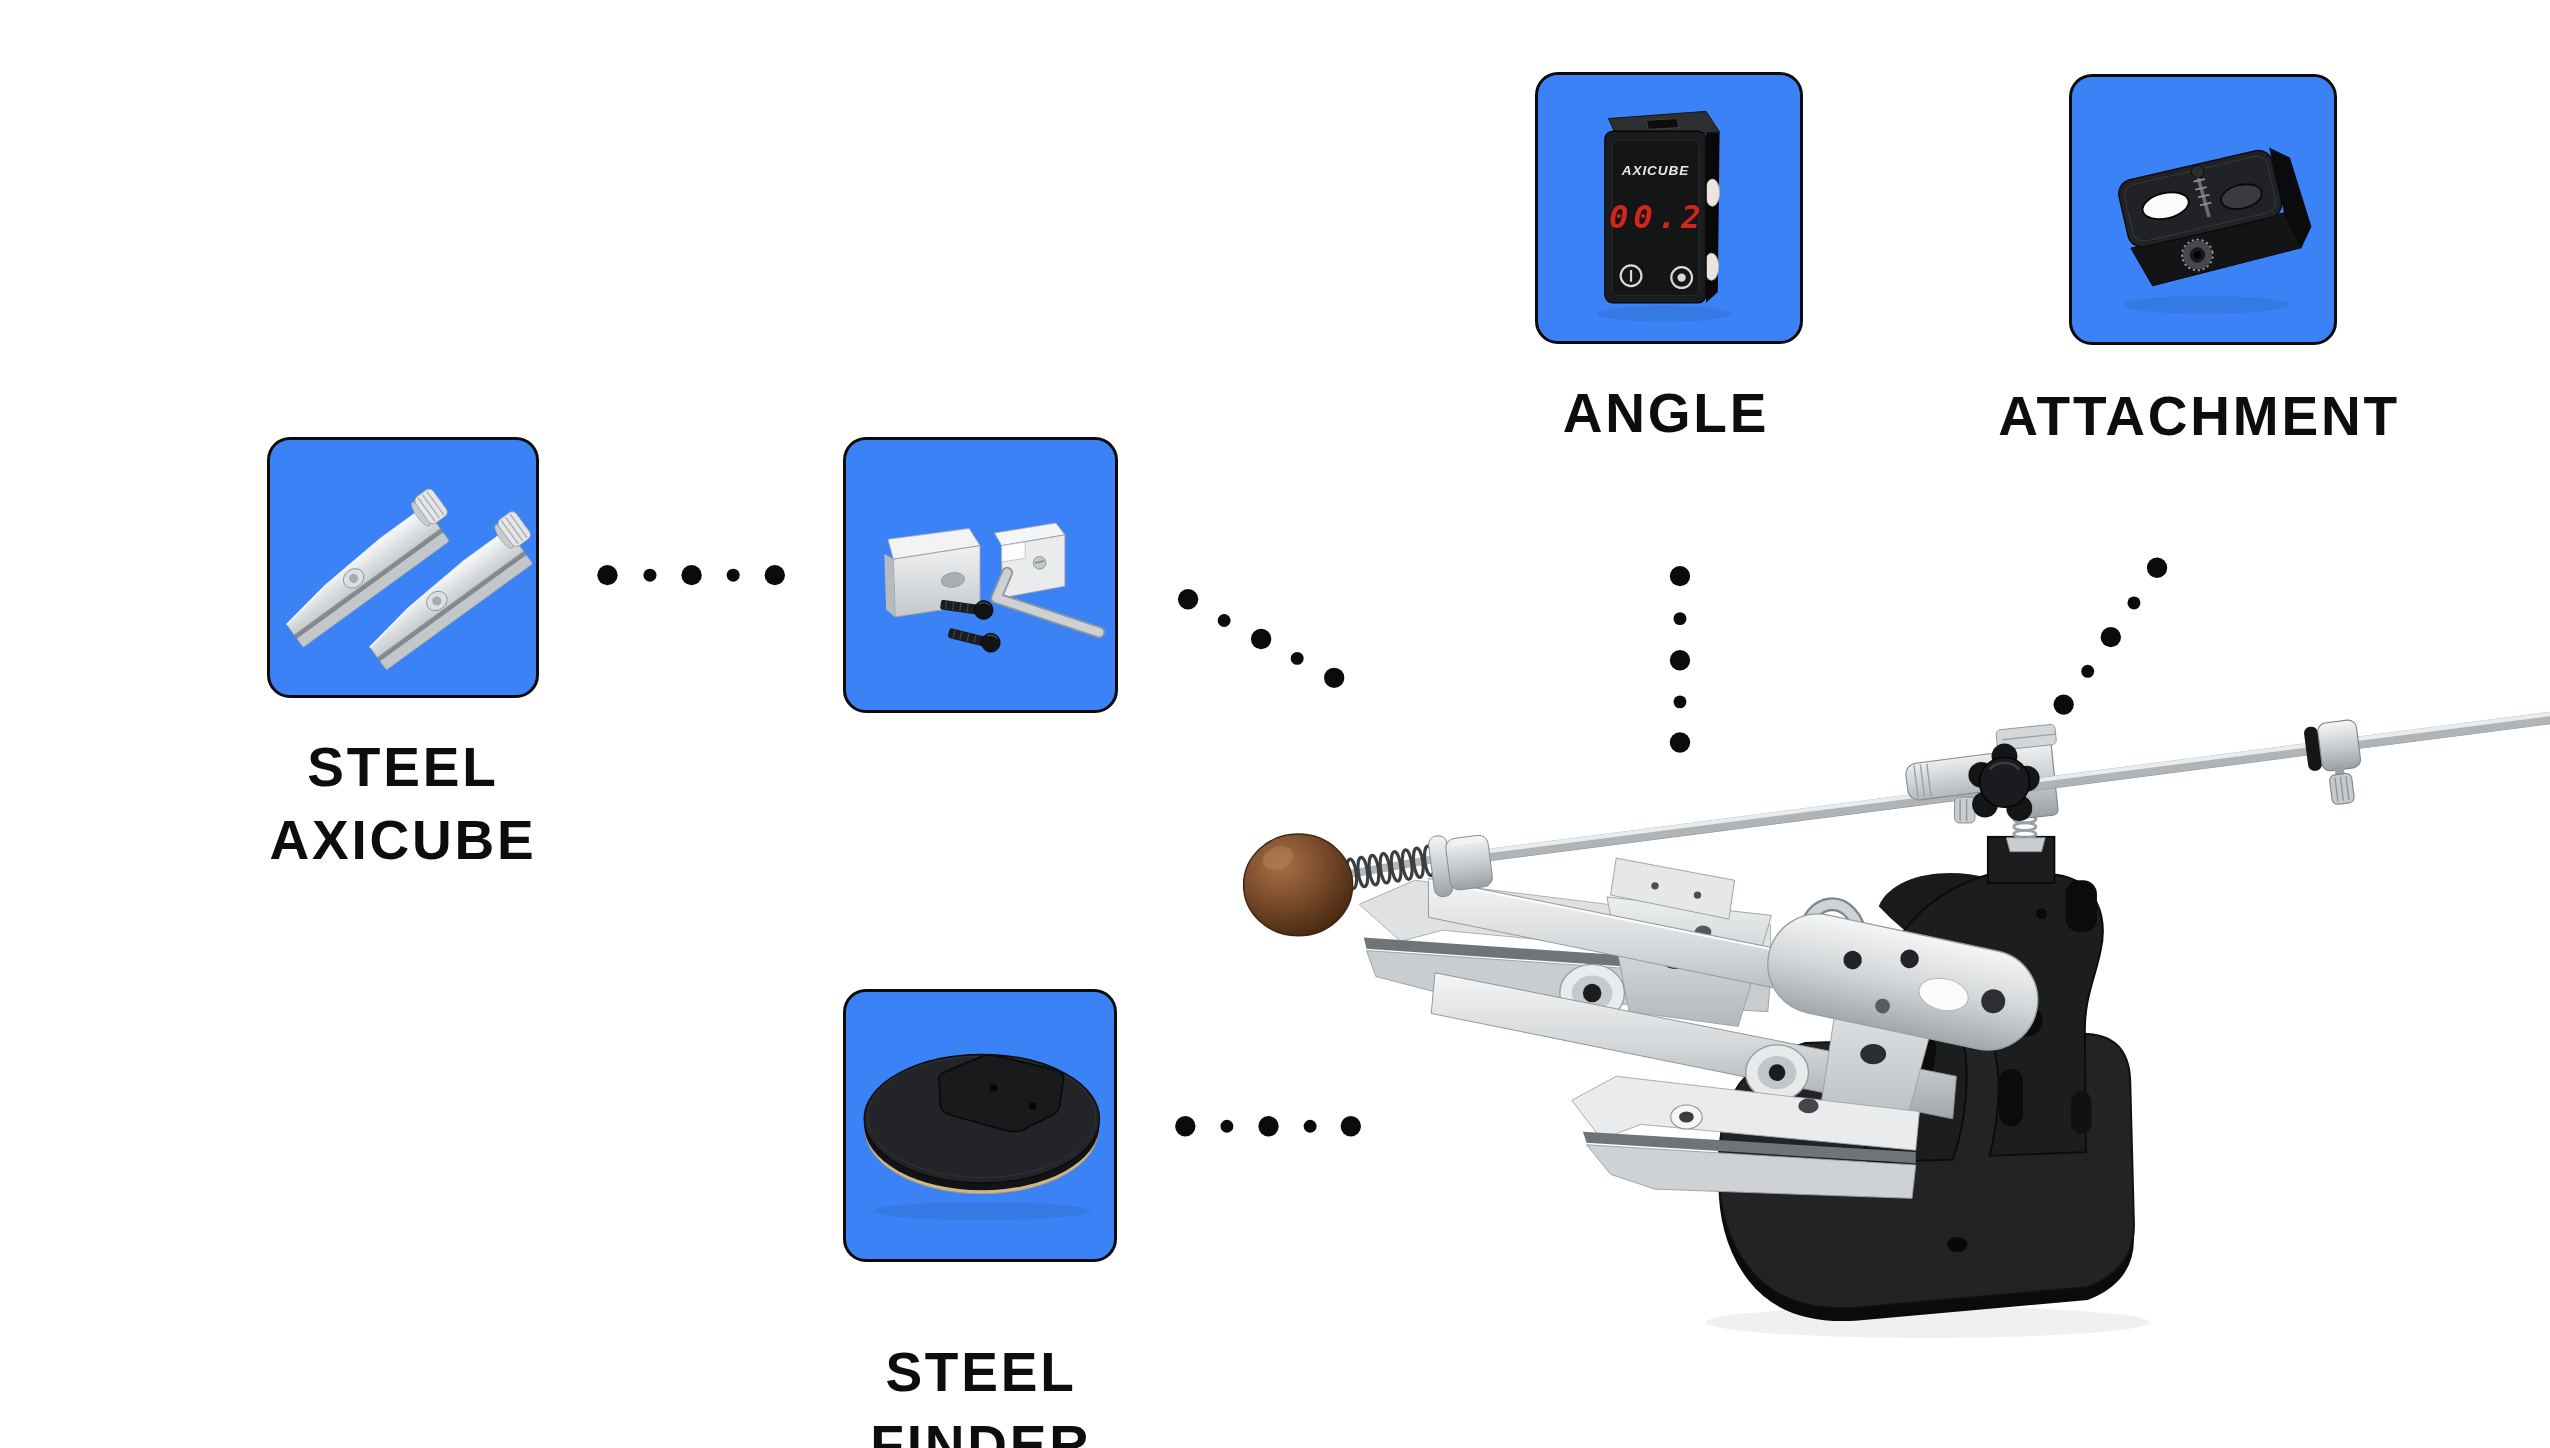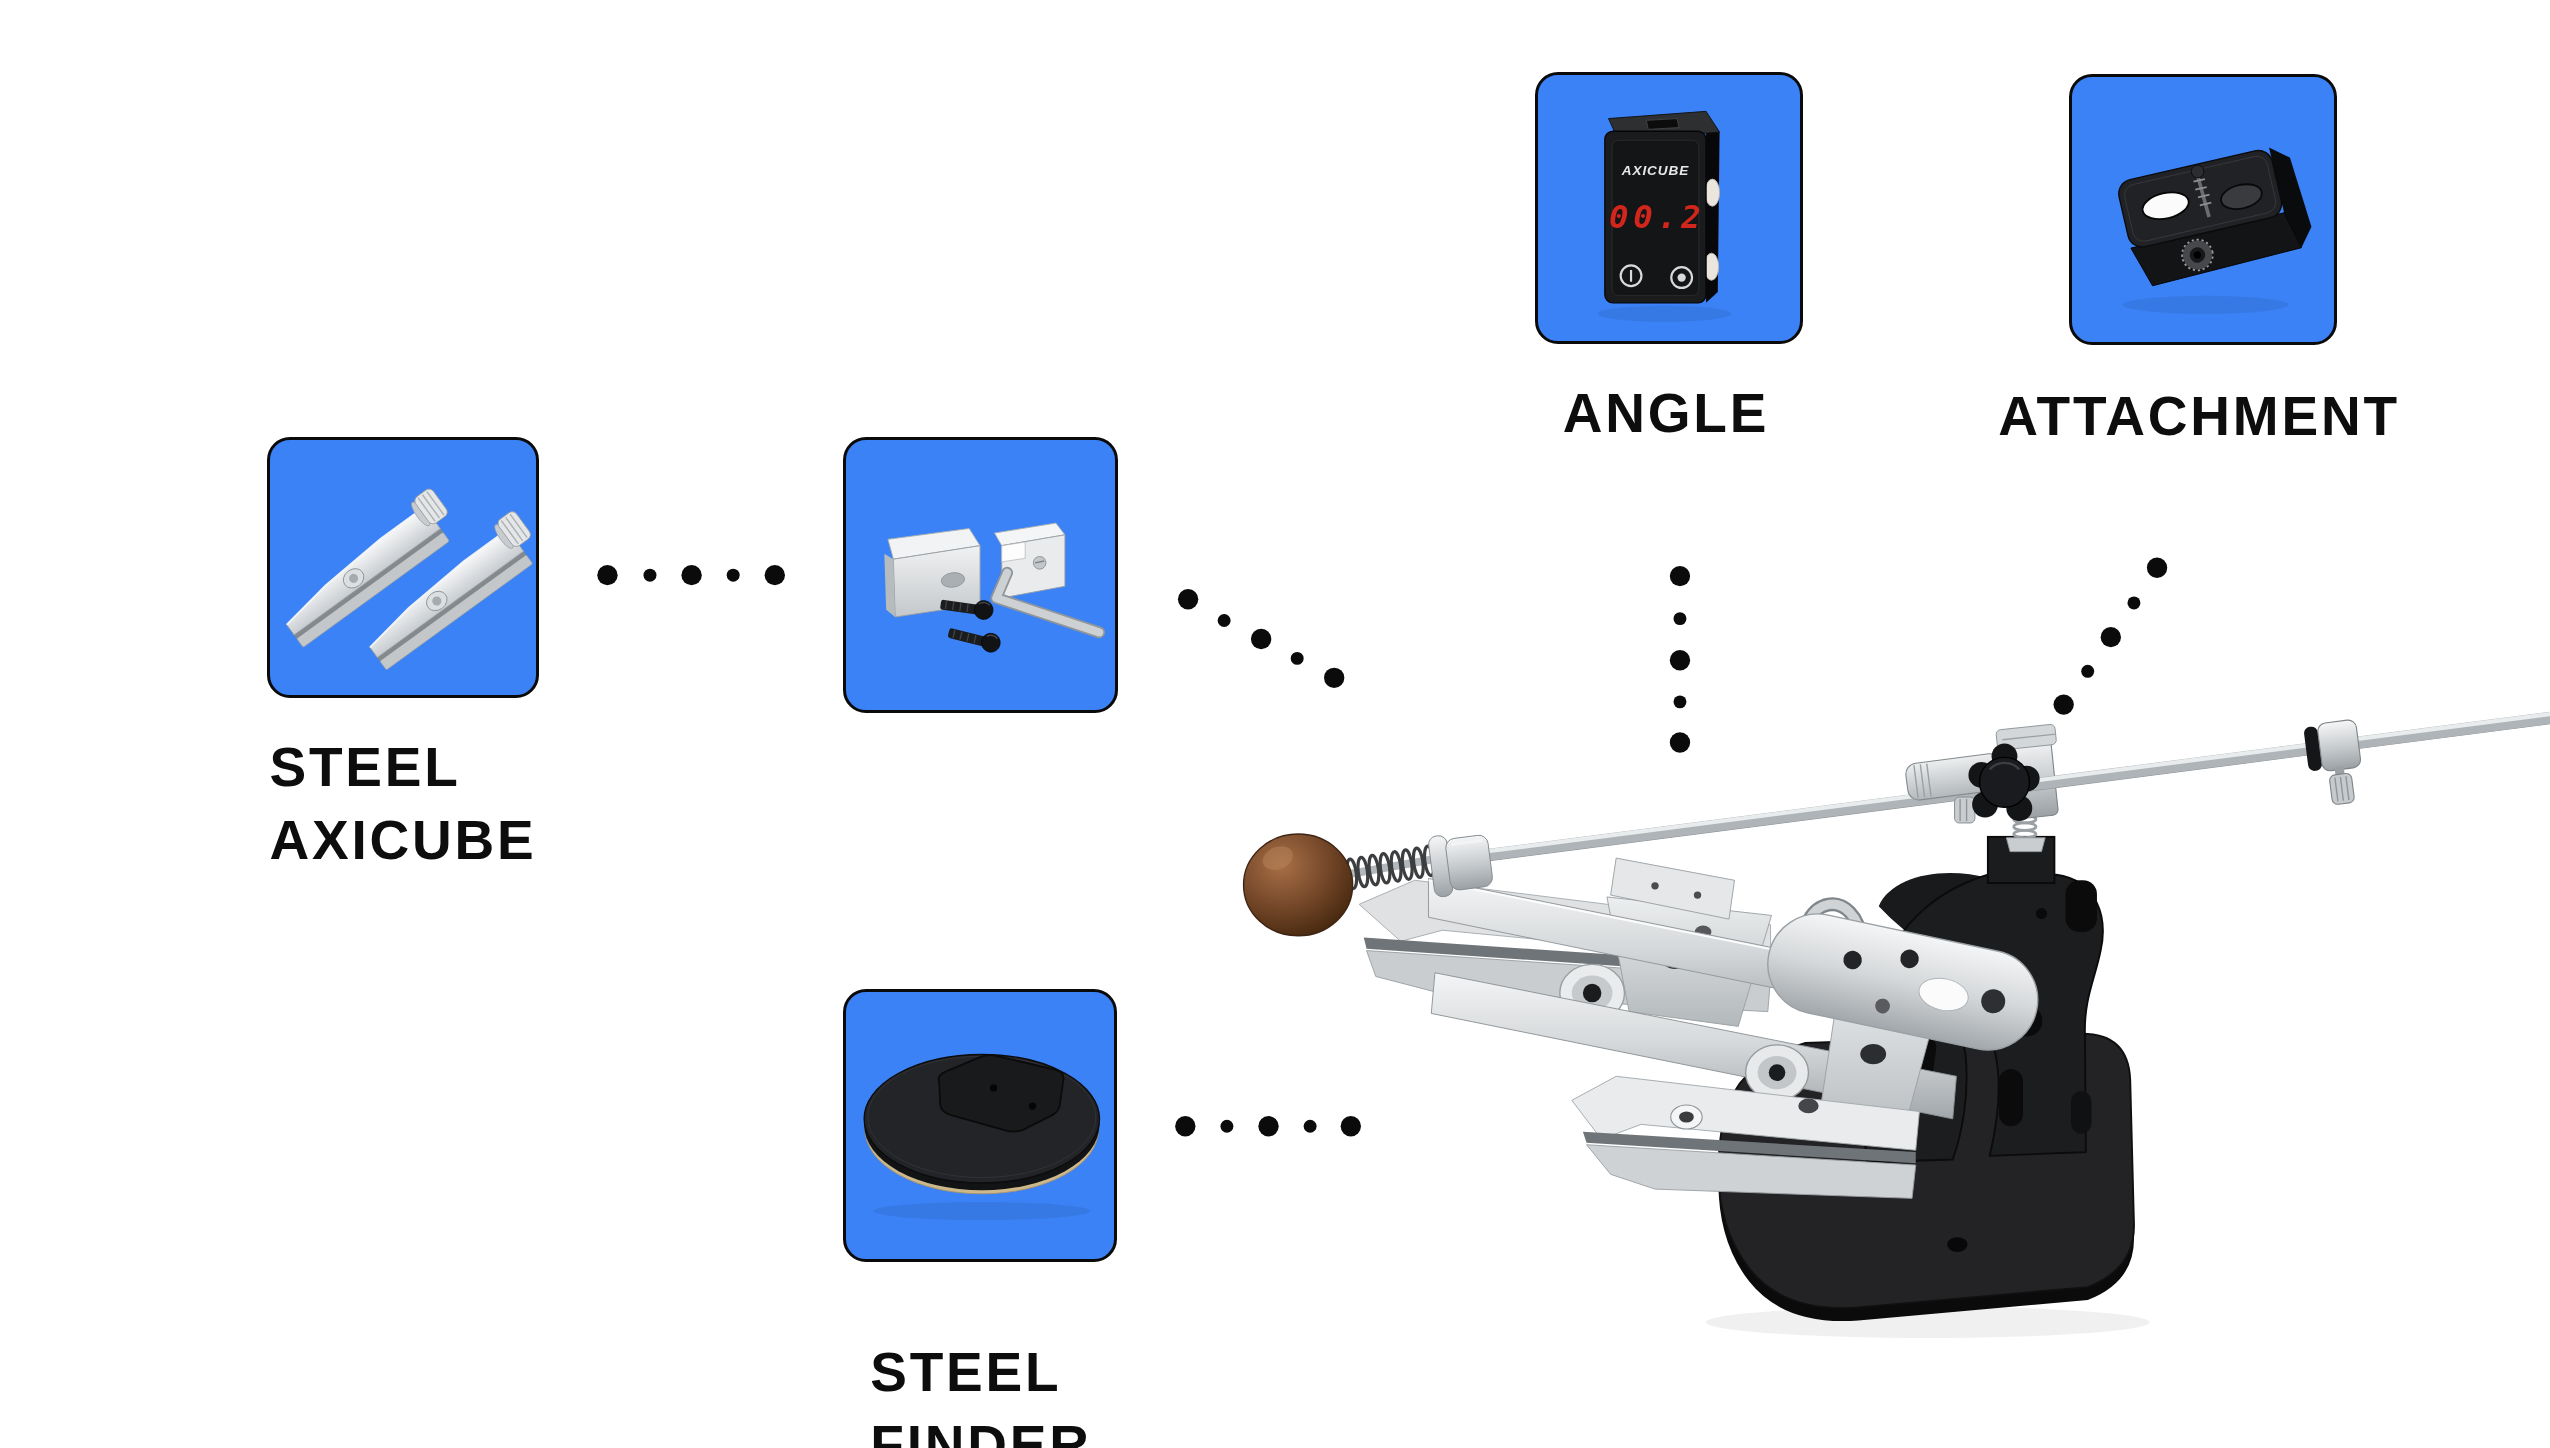--- a/index.html
+++ b/index.html
@@ -7,21 +7,21 @@
     position:relative;width:2550px;height:1449px;background:#ffffff;overflow:hidden;
     font-family:"Liberation Sans",sans-serif;
   }
   .scene{position:absolute;left:0;top:0;width:2550px;height:1449px;}
   .card{
     position:absolute;box-sizing:border-box;background:#3b82f6;
     border:3.7px solid #0a0a0a;border-radius:23px;overflow:hidden;
   }
   .card svg{position:absolute;left:0;top:0;width:100%;height:100%;}
   .label{
-    position:absolute;transform:translateX(-50%);
+    position:absolute;transform:translateX(-50%);text-align:center;
     font-weight:700;font-size:55px;line-height:73px;letter-spacing:2.8px;
     color:#0d0d0d;white-space:nowrap;
   }
 </style>
 </head>
 <body>
 
 <div class="canvas">
 
   <svg class="scene" viewBox="0 0 2758 1567">

